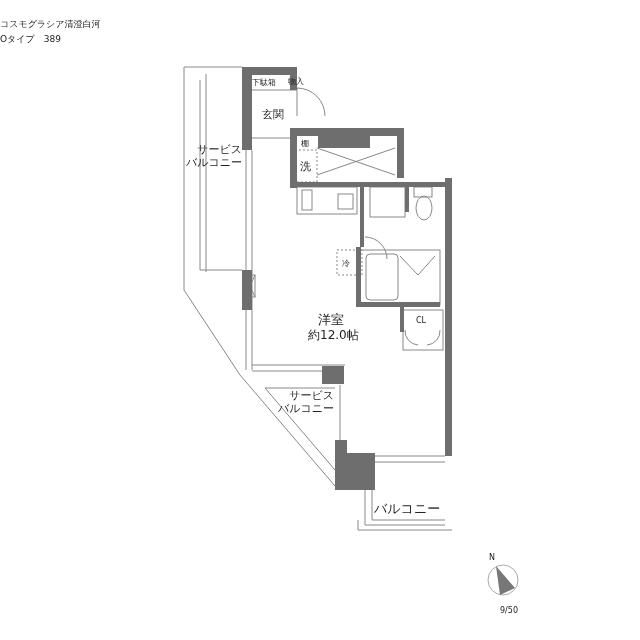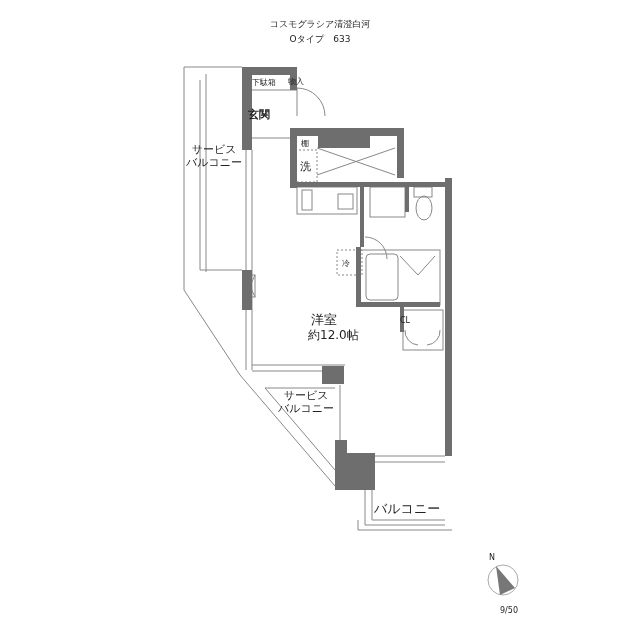--- a/index.html
+++ b/index.html
@@ -1,28 +1,28 @@
 <!DOCTYPE html>
 <html><head>
 <meta charset="utf-8">
 <style>
   html, body { margin:0; padding:0; background:#fff; }
   body { width:640px; height:640px; position:relative; overflow:hidden;
          font-family:"DejaVu Sans", sans-serif; color:#222; }
-  .title { position:absolute; left:0; width:640px; text-align:center; font-size:9px; }
+  .title { position:absolute; left:0; width:640px; text-align:left; font-size:9px; }
   svg { position:absolute; left:0; top:0; }
   .lbl { position:absolute; font-size:11px; color:#222; white-space:nowrap; }
   .sm { font-size:8px; }
-  .c { text-align:center; }
+  .c { text-align:right; }
 </style>
 </head>
 <body>
 
 <div class="title" style="top: 18px; white-space: pre;">コスモグラシア清澄白河</div>
-<div class="title" style="top: 33px; white-space: pre;">Oタイプ　633</div>
+<div class="title" style="top: 33px; white-space: pre;">Oタイプ　389</div>
 
 <svg width="640" height="640">
   <g fill="none" stroke="#888" stroke-width="1">
 
     <polyline points="242,67 184,67 184,290 240,375"></polyline>
     <polyline points="200,80 200,270 242,270"></polyline>
     <line x1="206" y1="74" x2="206" y2="272"></line>
 
     <line x1="246" y1="150" x2="246" y2="370"></line>
     <line x1="252" y1="150" x2="252" y2="370"></line>
@@ -101,24 +101,24 @@
   <g>
     <circle cx="503" cy="580" r="15" fill="none" stroke="#aaa"></circle>
     <polygon points="496,566 515,588 500,595" fill="#777"></polygon>
   </g>
 </svg>
 
 <div class="lbl c" style="left: 186px; top: 143px; line-height: 13px; white-space: pre;">サービス
 バルコニー</div>
 <div class="lbl sm" style="left: 252px; top: 77px; white-space: pre;">下駄箱</div>
 <div class="lbl sm" style="left: 288px; top: 76px; white-space: pre;">物入</div>
-<div class="lbl" style="left: 248px; top: 107px; white-space: pre; font-weight: bold;">玄関</div>
+<div class="lbl" style="left: 262px; top: 107px; white-space: pre;">玄関</div>
 <div class="lbl sm" style="left: 301px; top: 138px; white-space: pre;">棚</div>
 <div class="lbl" style="left: 300px; top: 159px; white-space: pre;">洗</div>
 <div class="lbl sm" style="left: 342px; top: 258px; white-space: pre;">冷</div>
 <div class="lbl c" style="left: 304px; top: 311px; font-size: 13px; width: 40px; white-space: pre;">洋室</div>
 <div class="lbl" style="left: 308px; top: 327px; font-size: 12px; white-space: pre;">約12.0帖</div>
-<div class="lbl sm" style="left: 400px; top: 316px; white-space: pre;">CL</div>
+<div class="lbl sm" style="left: 416px; top: 316px; white-space: pre;">CL</div>
 <div class="lbl c" style="left: 278px; top: 389px; line-height: 13px; white-space: pre;">サービス
 バルコニー</div>
 <div class="lbl" style="left: 374px; top: 500px; font-size: 13px; white-space: pre;">バルコニー</div>
 <div class="lbl sm" style="left: 489px; top: 553px; white-space: pre;">N</div>
 <div class="lbl sm" style="left: 500px; top: 606px; white-space: pre;">9/50</div>
 
 </body></html>

